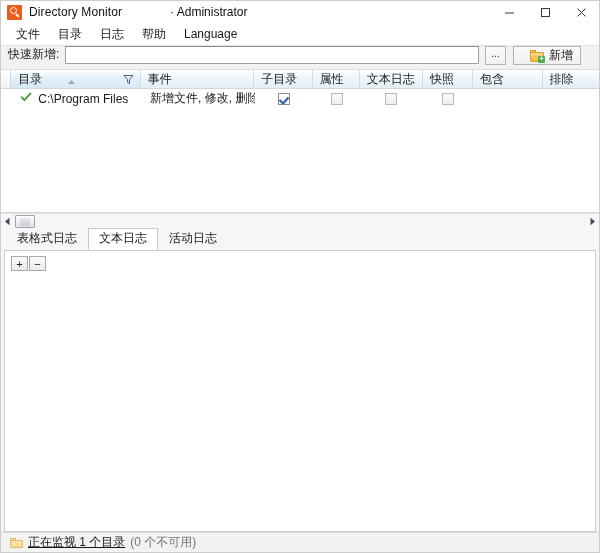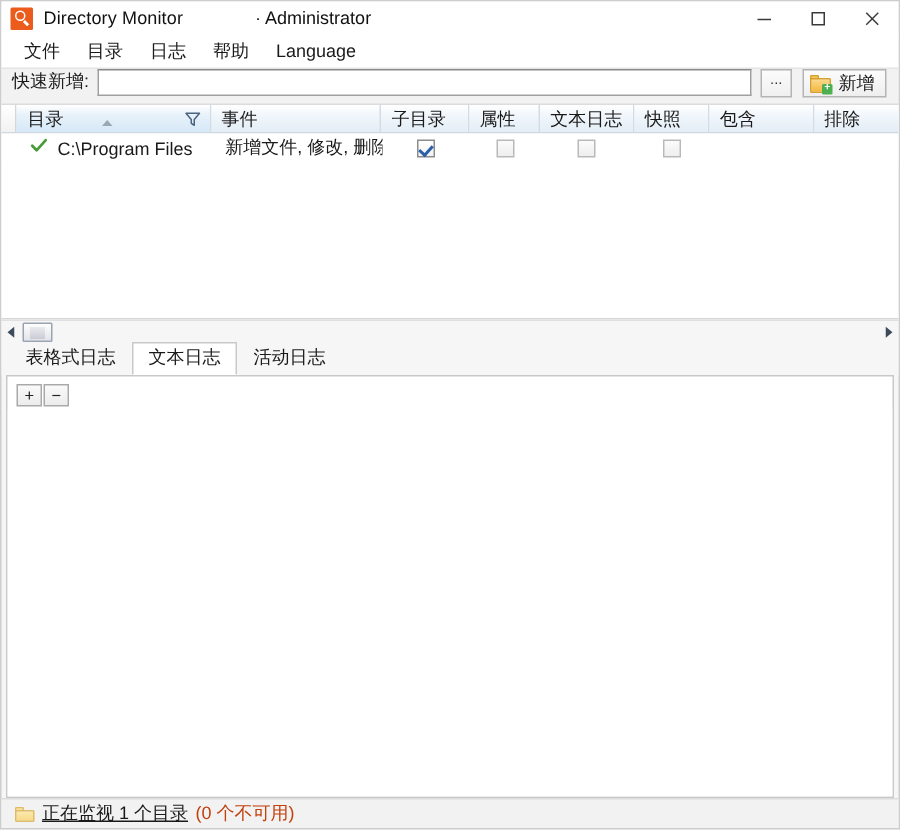--- a/index.html
+++ b/index.html
@@ -152,27 +152,27 @@
     align-items: center;
     justify-content: center;
     font-size: 10px;
     color: #333;
     line-height: 8px;
     padding-bottom: 4px;
   }
   .btn-add {
     height: 19px;
     margin-left: 7px;
-    margin-right: 4px;
+    margin-right: 14px;
     box-sizing: border-box;
     border: 1px solid #b4b4b4;
     background: linear-gradient(to bottom, #fbfbfb 0%, #efefef 100%);
     display: flex;
     align-items: center;
-    padding: 0 7px 0 4px;
+    padding: 0 7px 0 16px;
     gap: 5px;
   }
   .folder-plus {
     width: 14px;
     height: 12px;
     position: relative;
     flex: 0 0 auto;
   }
   .folder-plus .fbody {
     position: absolute;
@@ -465,21 +465,21 @@
     box-sizing: border-box;
     border-radius: 1px 1px 0 0;
   }
   .status-link {
     font-size: 12px;
     color: #1a1a1a;
     text-decoration: underline;
   }
   .status-extra {
     font-size: 12px;
-    color: #c2410c;
+    color: #737373;
   }
 </style>
 </head>
 <body>
 
 <div class="window">
 
   <div class="titlebar">
     <div class="app-icon">
       <div class="glass"></div>

